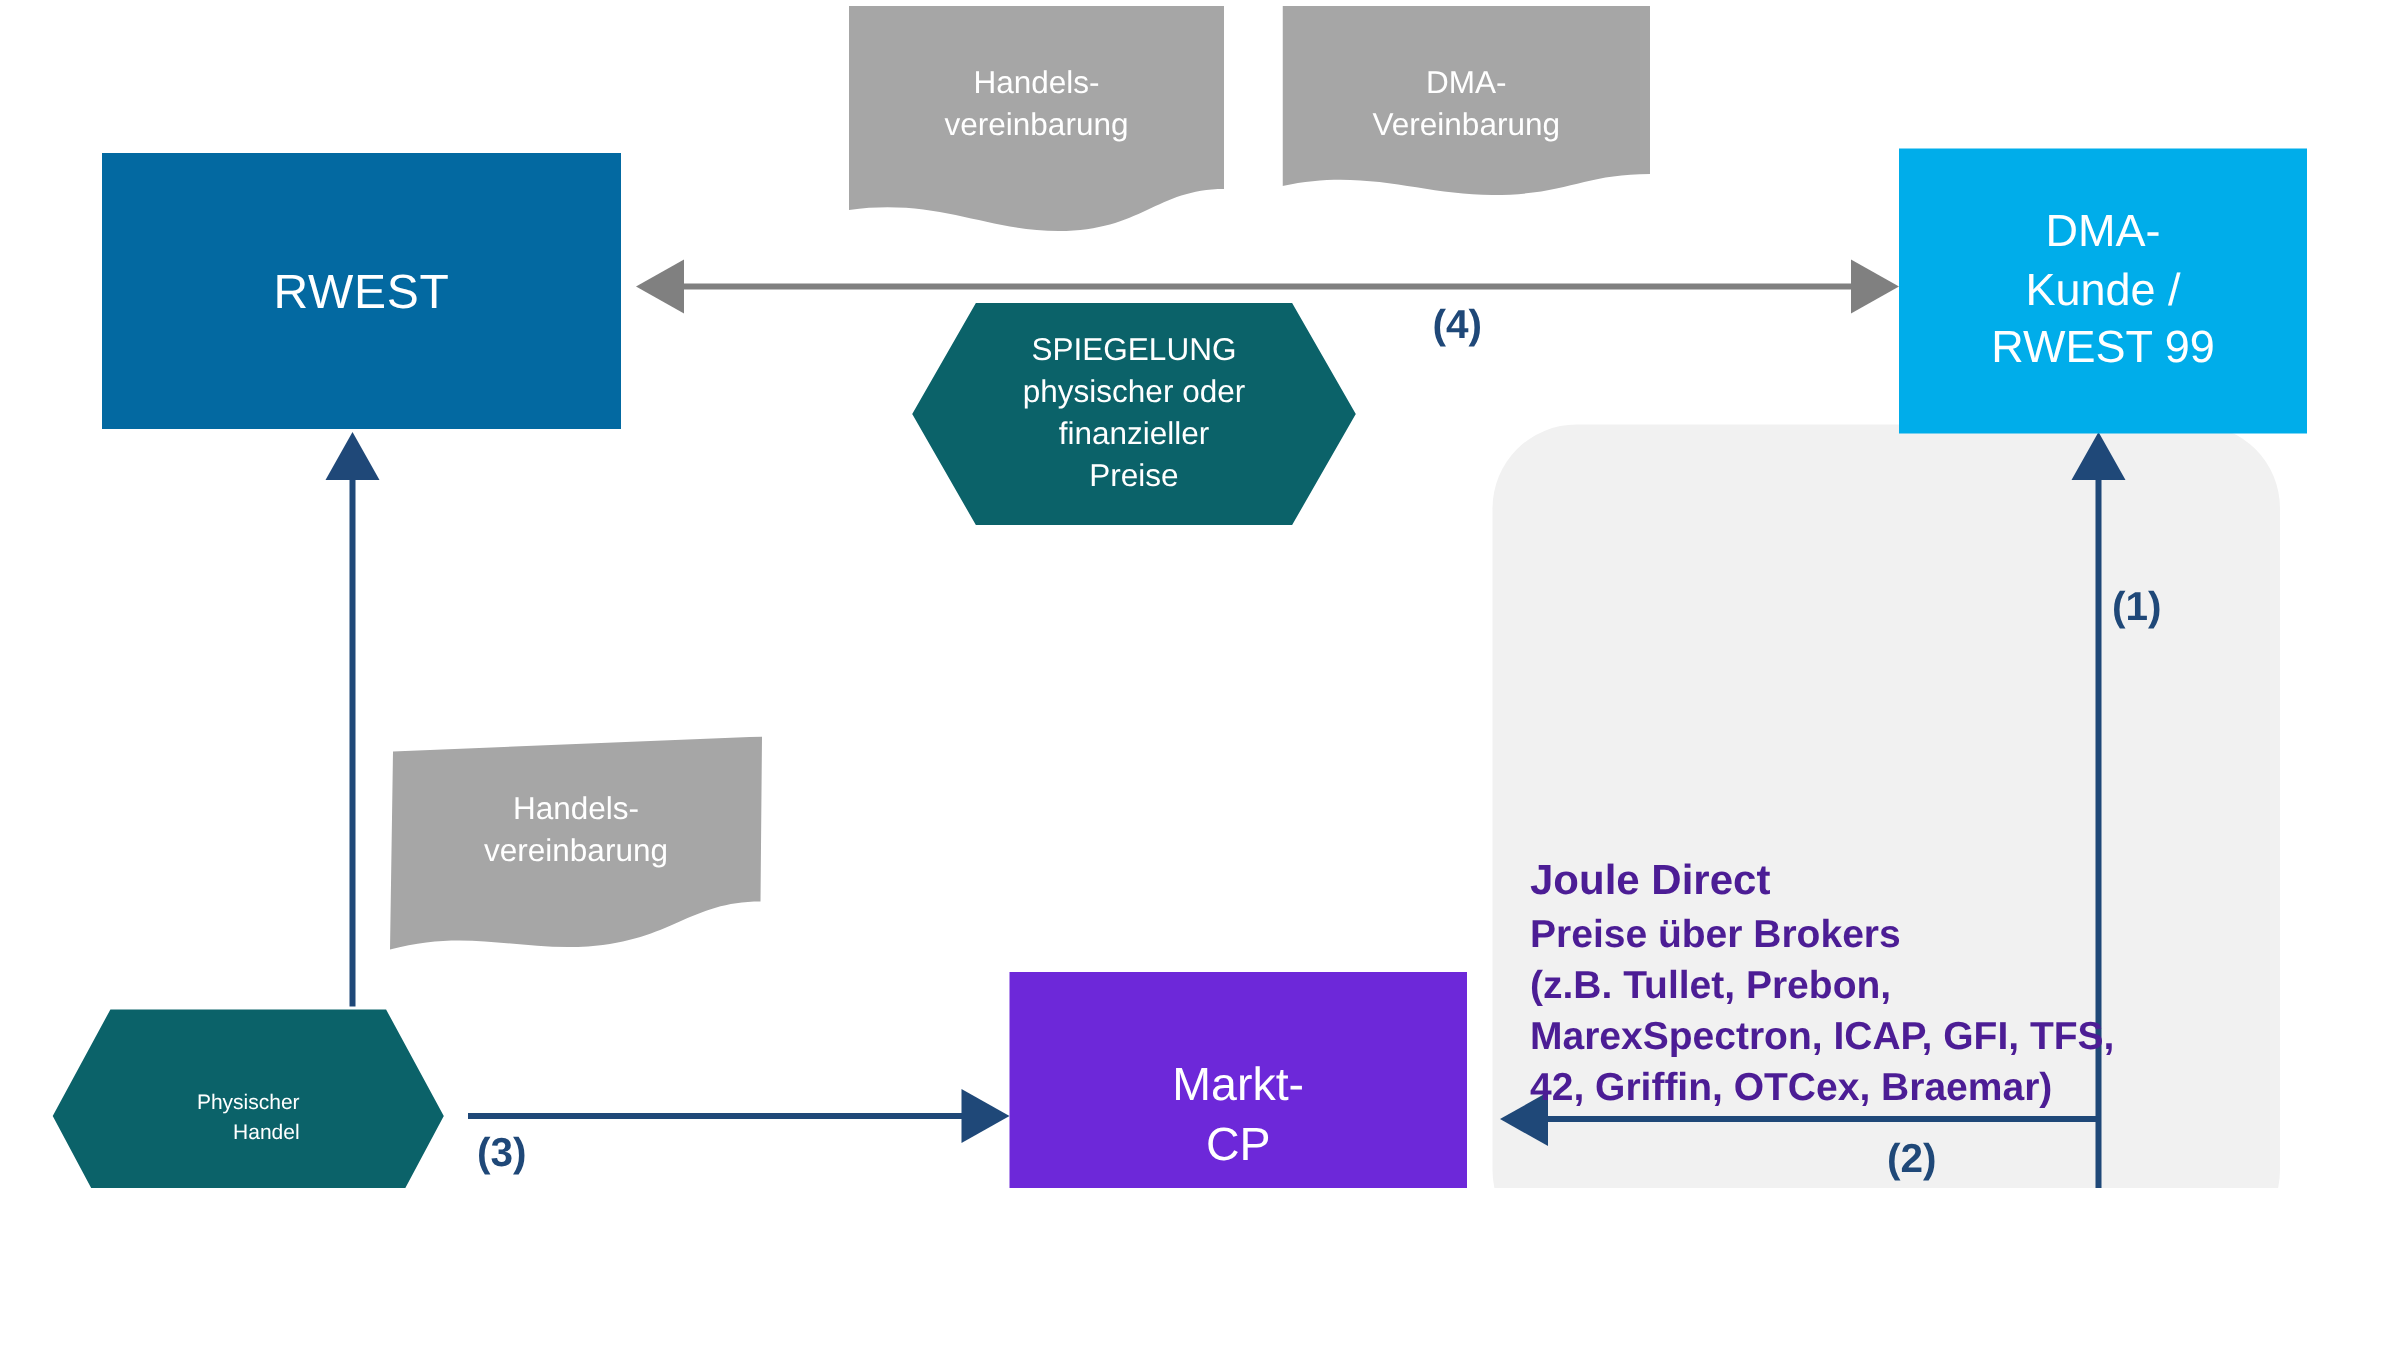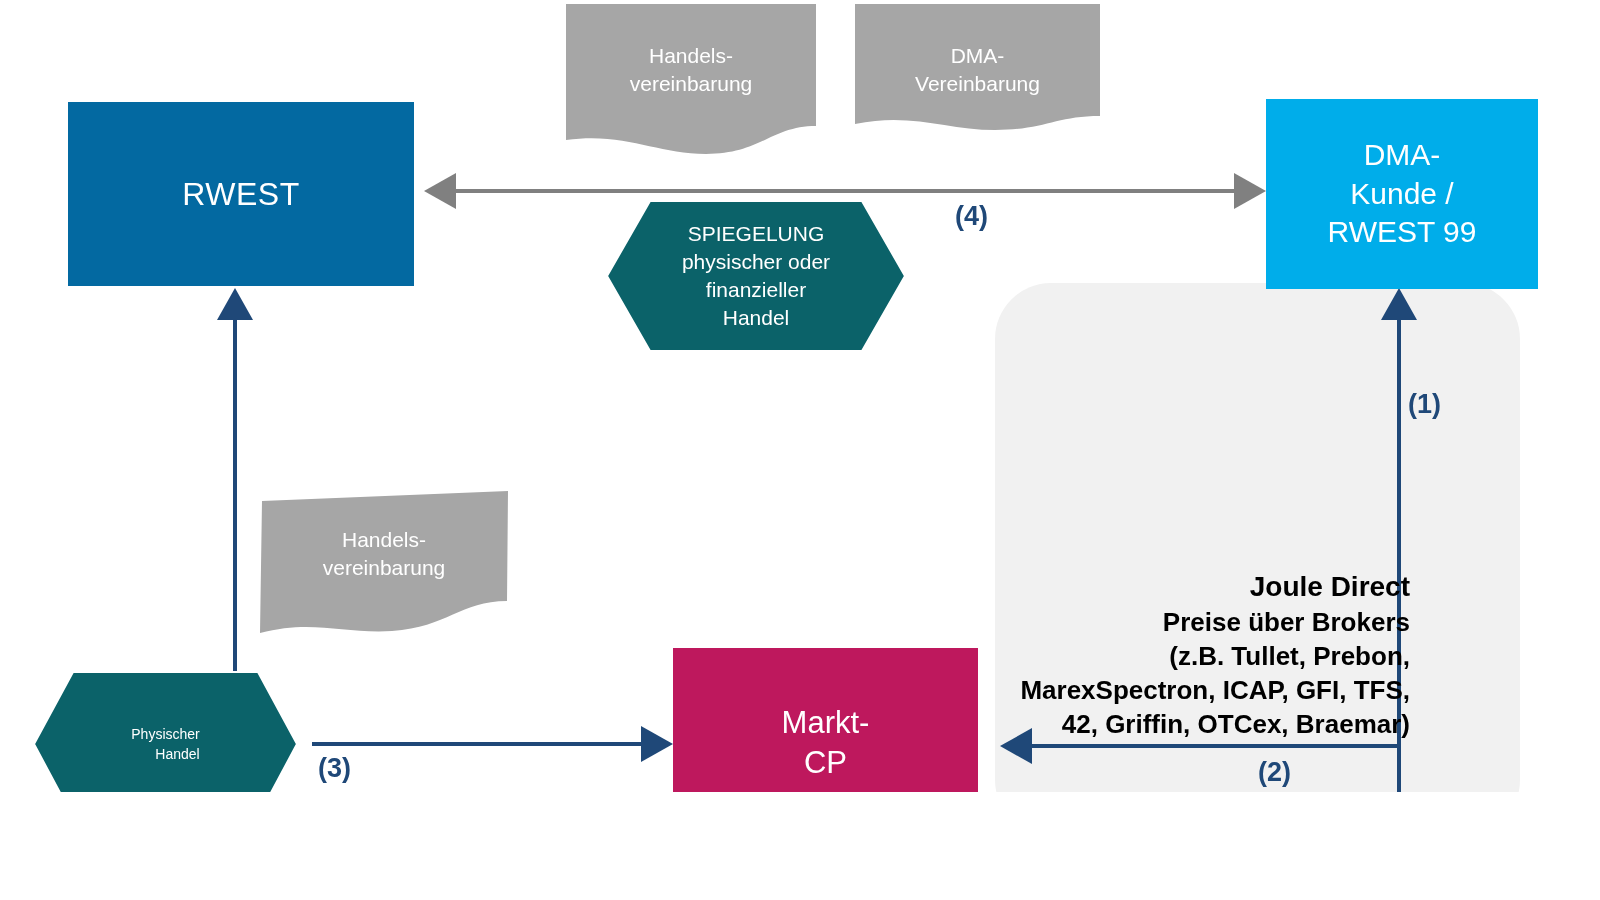--- a/index.html
+++ b/index.html
@@ -47,39 +47,39 @@
     width: 272px; height: 190px;
     background: #00ADEA;
     font-size: 30px;
     font-weight: 400;
   }
 
   
   #markt-box {
     left: 673px; top: 648px;
     width: 305px; height: 190px;
-    background: #be185d;
+    background: #6d28d9;
     font-size: 31px;
     font-weight: 400;
   }
 
   
   #joule-panel {
     position: absolute;
     left: 995px; top: 283px;
     width: 525px; height: 553px;
     background: #F1F1F1;
     border-radius: 56px;
   }
   #joule-text {
     position: absolute;
     left: 1020px; top: 570px;
     width: 390px;
-    text-align: right;
-    color: #000000;
+    text-align: left;
+    color: #4c1d95;
   }
   #joule-title {
     font-size: 28px;
     font-weight: 700;
     line-height: 1.22;
     margin-bottom: 2px;
   }
   #joule-sub {
     font-size: 26px;
     font-weight: 700;
@@ -207,21 +207,21 @@
     </g>
   </svg>
 
   <div class="hexwrap" id="hex-spiegelung">
     <svg width="300" height="152" viewBox="0 0 300 152" aria-hidden="true">
       <polygon points="44,1 256,1 299,76 256,151 44,151 1,76" fill="#0B6269" stroke="#ffffff" stroke-width="2"></polygon>
     </svg>
     <div class="hex-label">SPIEGELUNG
 physischer oder
 finanzieller
-Handel</div>
+Preise</div>
   </div>
 
   <div class="hexwrap" id="hex-physisch">
     <svg width="265" height="147" viewBox="0 0 265 147" aria-hidden="true">
       <polygon points="40,1 225,1 264,73 225,146 40,146 1,73" fill="#0B6269" stroke="#ffffff" stroke-width="2"></polygon>
     </svg>
     <div class="hex-label">Physischer
 Handel</div>
   </div>
 

